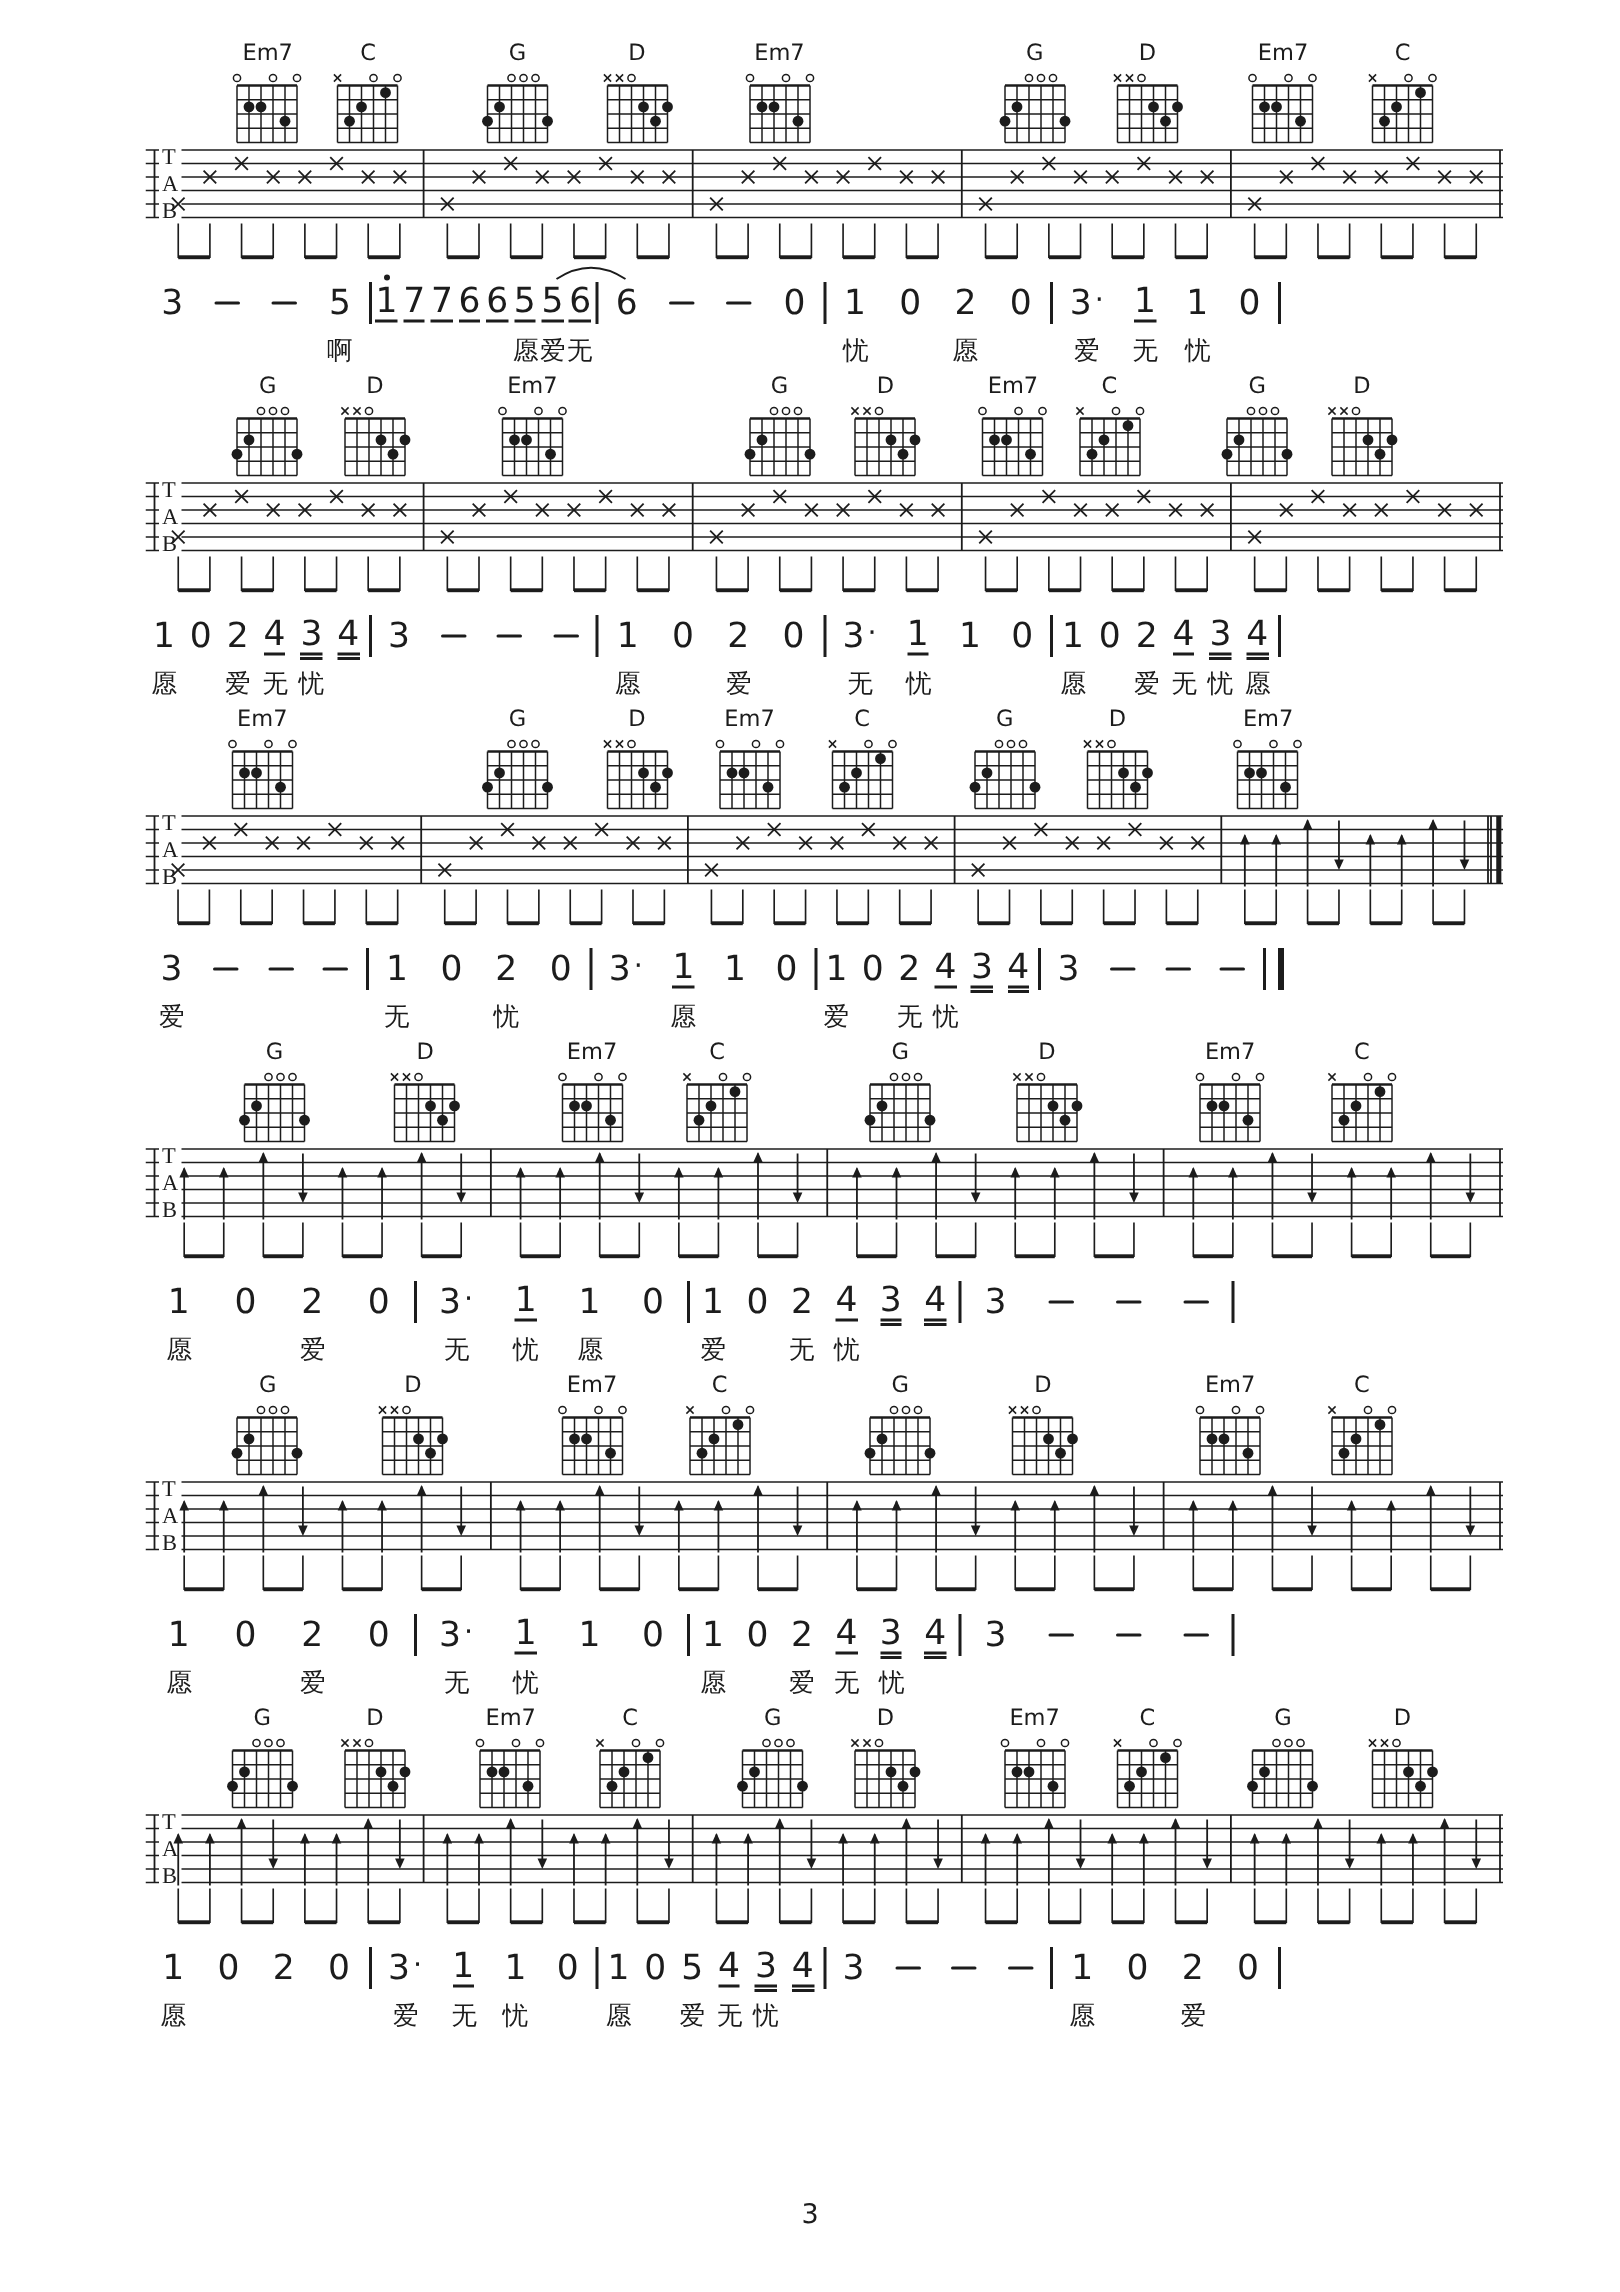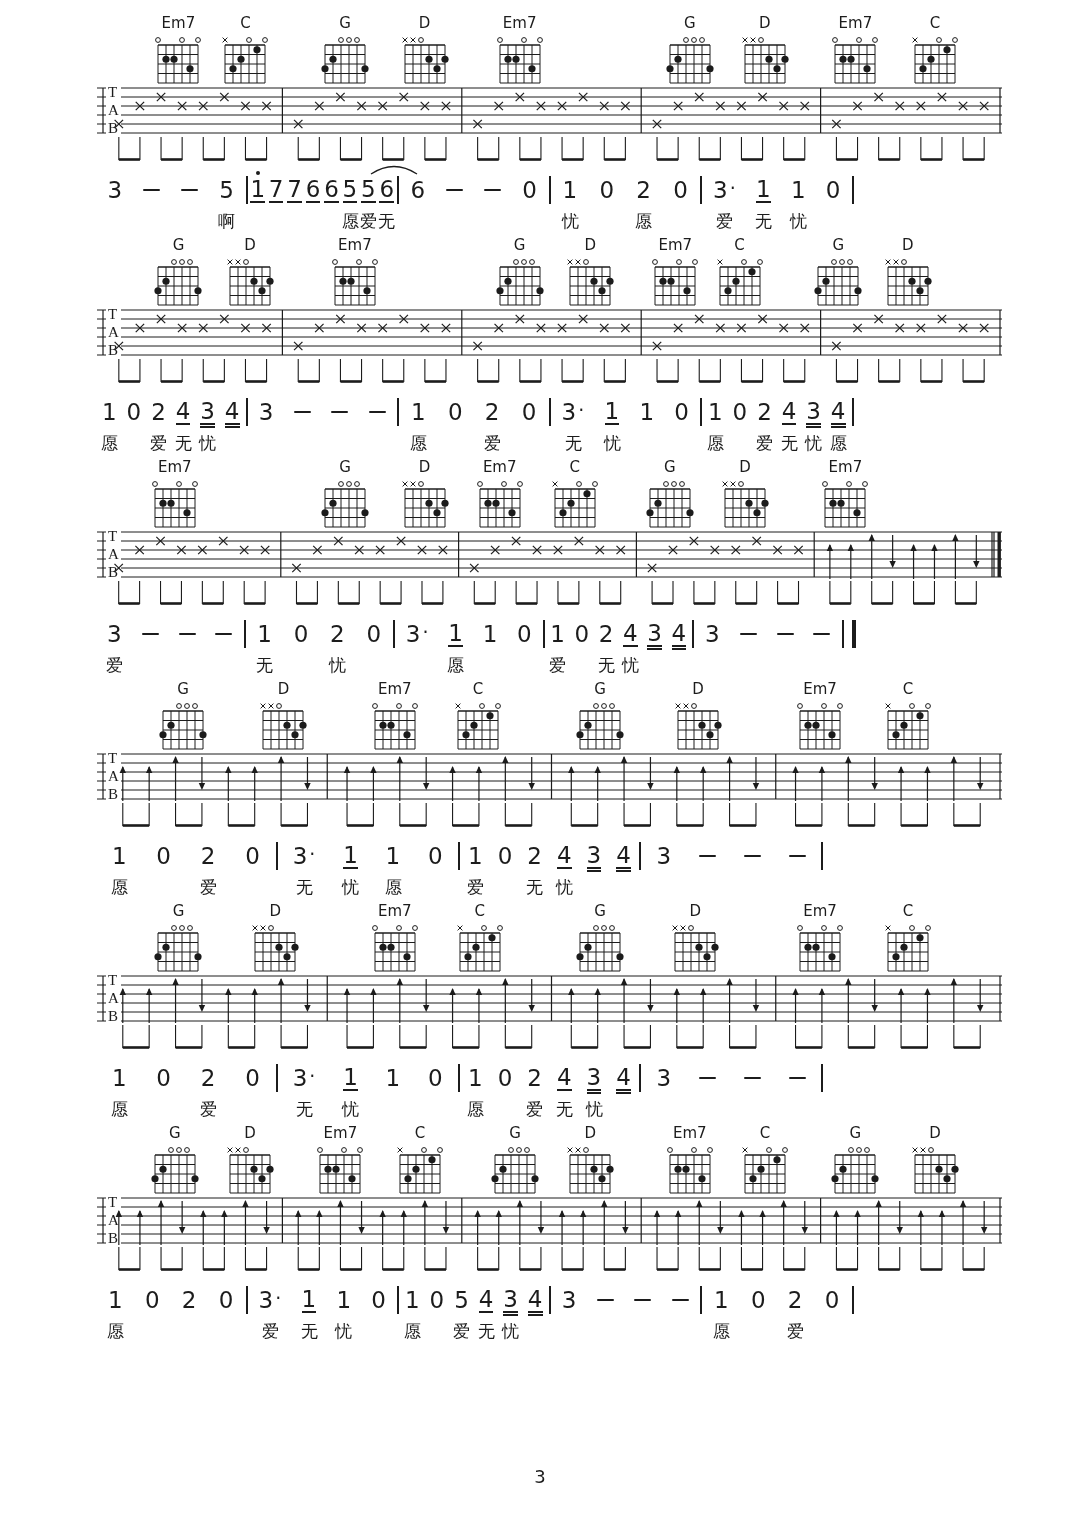--- a/index.html
+++ b/index.html
@@ -1,18 +1,18 @@
 <!DOCTYPE html>
 <html><head>
 <meta charset="utf-8">
 <style>
   html,body{margin:0;padding:0}
   body{width:1080px;height:1528px;background:#fff;color:#1c1c1c;
        font-family:"DejaVu Sans",sans-serif;position:relative;overflow:hidden}
-  .sheet{position:absolute;left:97px;top:16px;width:905px}
+  .sheet{position:absolute;left:97px;top:28px;width:905px}
   .system{position:relative;margin-bottom:5px}
   .chord-row{position:relative;height:66px}
   .chord{position:absolute;transform:translateX(-50%);text-align:center;line-height:1;top:0}
   .chord-name{font-size:15px;margin-bottom:0;font-family:"DejaVu Sans",sans-serif}
   .chord svg{display:block;margin:0 auto}
   .staff-row svg{display:block}
   .melody-row{position:relative;display:flex;align-items:center;height:40px;margin-top:2px}
   .measure{flex:1;display:flex;justify-content:space-around;align-items:center;min-width:0}
   .bar{width:2px;height:28px;background:currentColor;margin:0 1px;flex:none}
   .dbar{width:8px;height:28px;border-left:2px solid currentColor;border-right:4px solid currentColor;margin:0 1px;flex:none}

